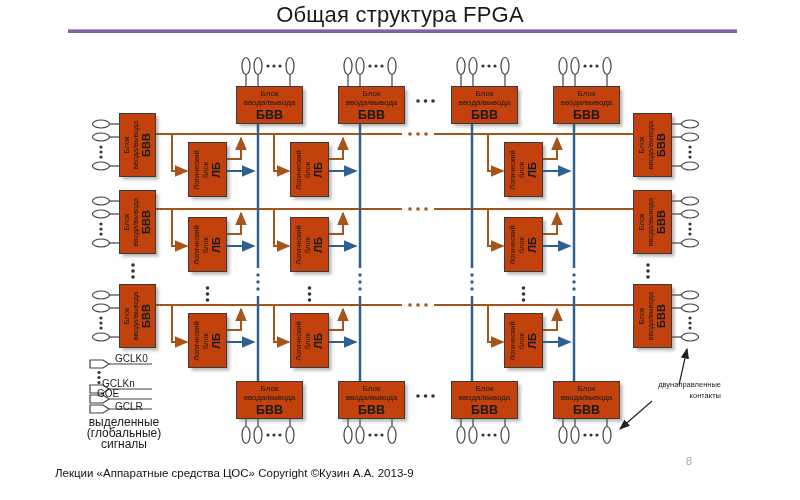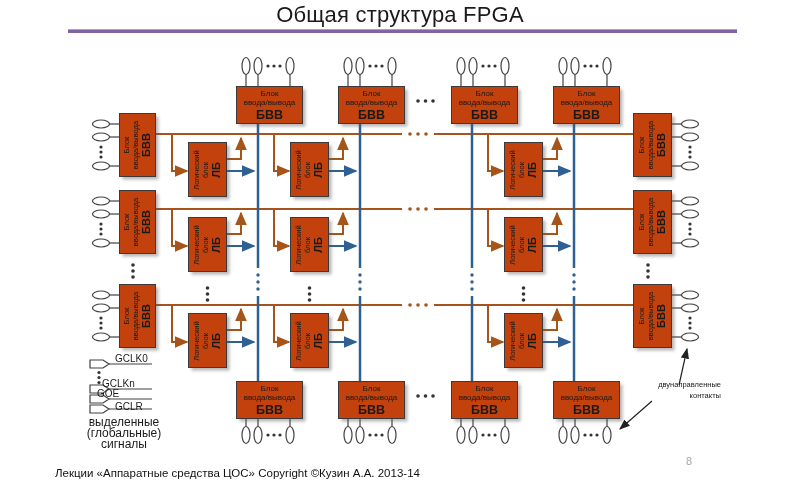--- a/index.html
+++ b/index.html
@@ -490,16 +490,16 @@
   <div class="siglabel" style="left:97px;top:389px">GOE</div>
   <div class="siglabel" style="left:115px;top:402px">GCLR</div>
 
   <div class="caption" style="left:74px;top:417px;width:100px">выделенные
 (глобальные)
 сигналы</div>
 
   <div class="bidir">двунаправленные
 контакты</div>
 
-  <div class="footer">Лекции «Аппаратные средства ЦОС» Copyright ©Кузин А.А. 2013-14</div>
+  <div class="footer">Лекции «Аппаратные средства ЦОС» Copyright ©Кузин А.А. 2013-9</div>
   <div class="page">8</div>
 
 </div>
 
 </body></html>

